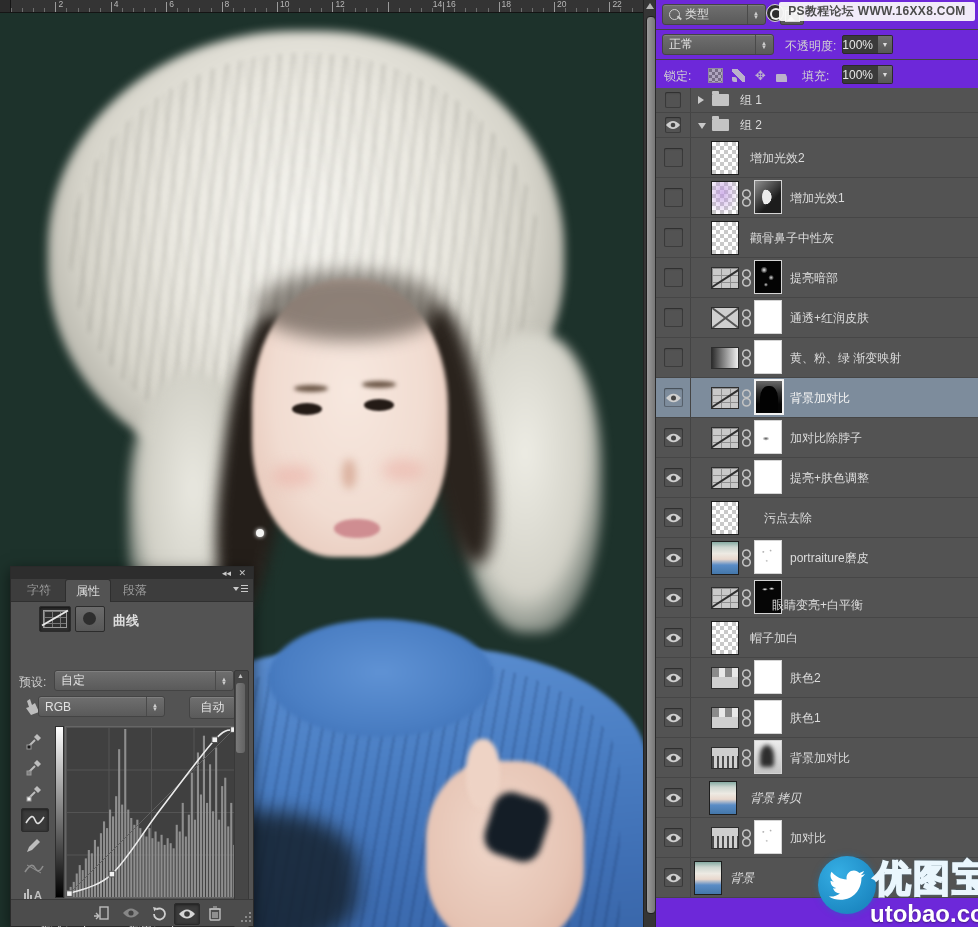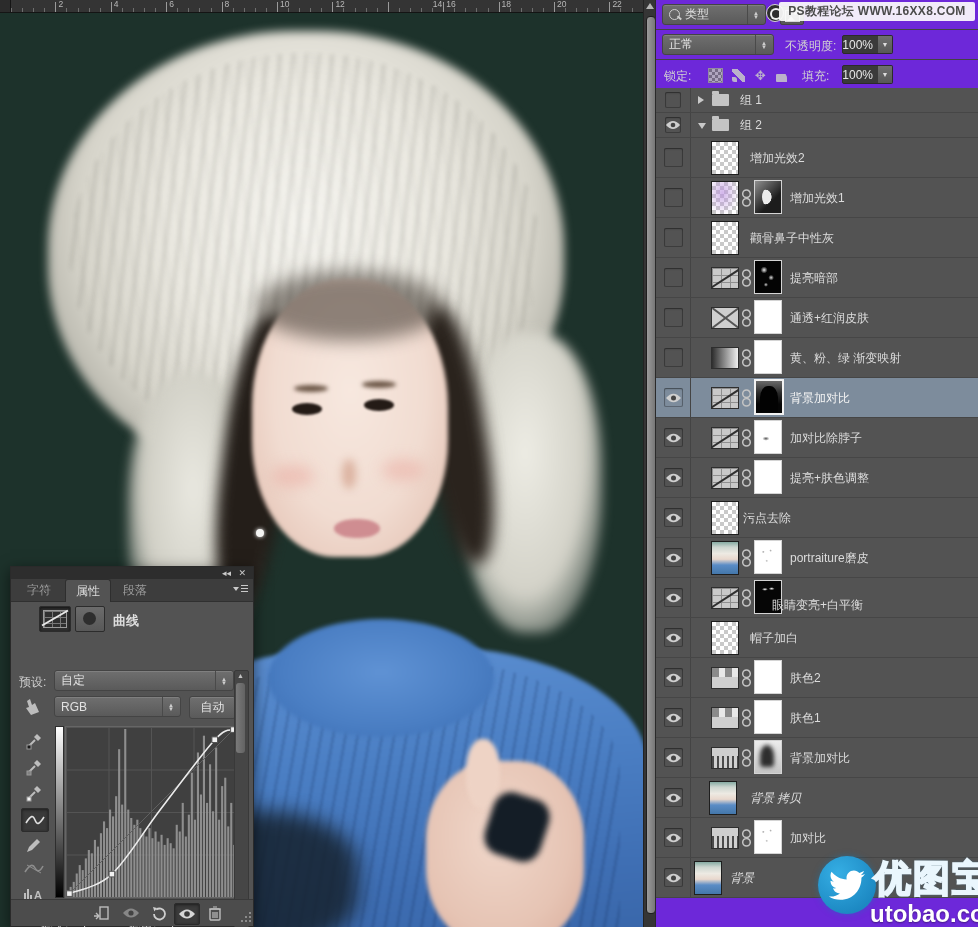--- a/index.html
+++ b/index.html
@@ -188,21 +188,21 @@
   .pbtn{position:absolute;border:1px solid #2c2c2c;border-radius:2px;background:linear-gradient(#6c6c6c,#585858)}
   #btn-curveicon{left:28px;top:4px;width:30px;height:24px;background:#2f2f2f;box-shadow:inset 0 1px 3px rgba(0,0,0,.6)}
   #btn-curveicon .grid{position:absolute;inset:3px;border:1px solid #9a9a9a;
       background-image:linear-gradient(#777 1px,transparent 1px),linear-gradient(90deg,#777 1px,transparent 1px);background-size:8px 6px}
   #btn-curveicon .diag{position:absolute;left:0px;top:10px;width:30px;height:2px;background:#e8e8e8;transform:rotate(-30deg)}
   #btn-maskicon{left:64px;top:4px;width:28px;height:24px}
   #btn-maskicon::after{content:"";position:absolute;left:7px;top:5px;width:13px;height:13px;border-radius:50%;background:#2e2e2e}
   #curves-title{position:absolute;left:102px;top:10px;font-size:13px;font-weight:bold;color:#dedede}
   .prow-label{position:absolute;font-size:12px;color:#cdcdcd}
   #dd-preset{left:43px;top:68px;width:180px}
-  #dd-channel{left:43px;top:94px;width:127px}
+  #dd-channel{left:27px;top:94px;width:127px}
   #btn-auto{position:absolute;left:178px;top:94px;width:45px;height:21px;border:1px solid #444;border-radius:3px;
       background:linear-gradient(#6f6f6f,#5a5a5a);font-size:12px;color:#e2e2e2;display:flex;align-items:center;justify-content:center;box-shadow:inset 0 1px 0 rgba(255,255,255,.12)}
   
   .tool{position:absolute;left:10px;width:26px;height:22px;display:flex;align-items:center;justify-content:center}
   .tool.pressed{border:1px solid #2c2c2c;background:#3a3a3a;border-radius:2px;box-shadow:inset 0 1px 3px rgba(0,0,0,.5)}
   
   #graph-wrap{position:absolute;left:0;top:120px;width:244px;height:200px}
   #grad-v{position:absolute;left:44px;top:4px;width:7px;height:170px;background:linear-gradient(#fff,#000);border:1px solid #2e2e2e}
   #grad-h{position:absolute;left:54px;top:177px;width:172px;height:7px;background:linear-gradient(90deg,#000,#fff);border:1px solid #2e2e2e}
   #plot{position:absolute;left:54px;top:4px;width:172px;height:172px;background:#404040;border:1px solid #666;box-sizing:border-box;
@@ -474,21 +474,21 @@
       <span class="eye-well">
             <svg width="17" height="12" viewBox="0 0 17 12">
               <path d="M1 6 Q8.5 -2.5 16 6 Q8.5 14.5 1 6Z" fill="#cfcfcf"></path>
               <circle cx="8.5" cy="6" r="2.5" fill="#444"></circle>
             </svg>
           </span>
     </div>
 
     <span class="thumb t-checker" style="left: 55px;"></span>
 
-    <span class="layer-label" style="left: 87px;">污点去除</span>
+    <span class="layer-label" style="left: 108px;">污点去除</span>
   </div>
       <div class="layer-row">
     <div class="eye-cell">
       <span class="eye-well">
             <svg width="17" height="12" viewBox="0 0 17 12">
               <path d="M1 6 Q8.5 -2.5 16 6 Q8.5 14.5 1 6Z" fill="#cfcfcf"></path>
               <circle cx="8.5" cy="6" r="2.5" fill="#444"></circle>
             </svg>
           </span>
     </div>

